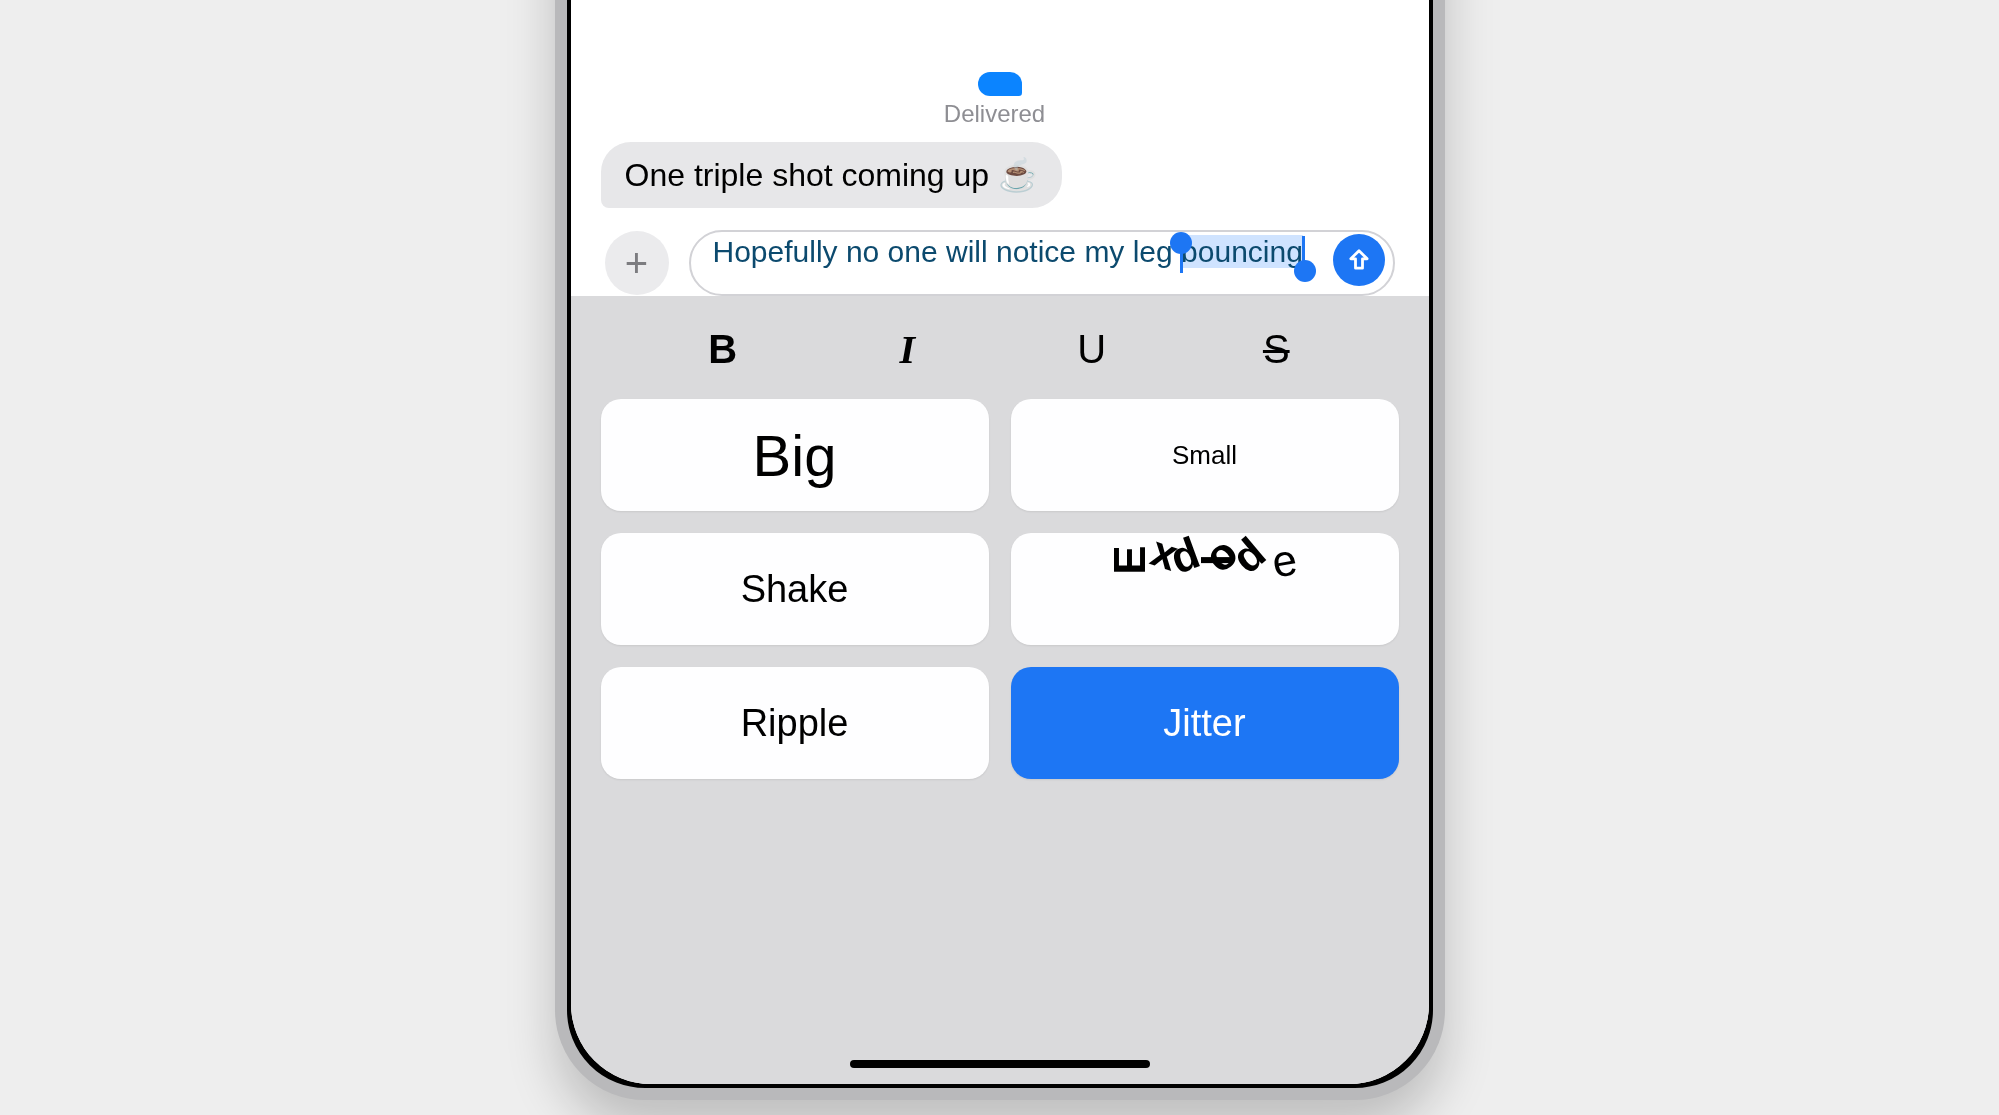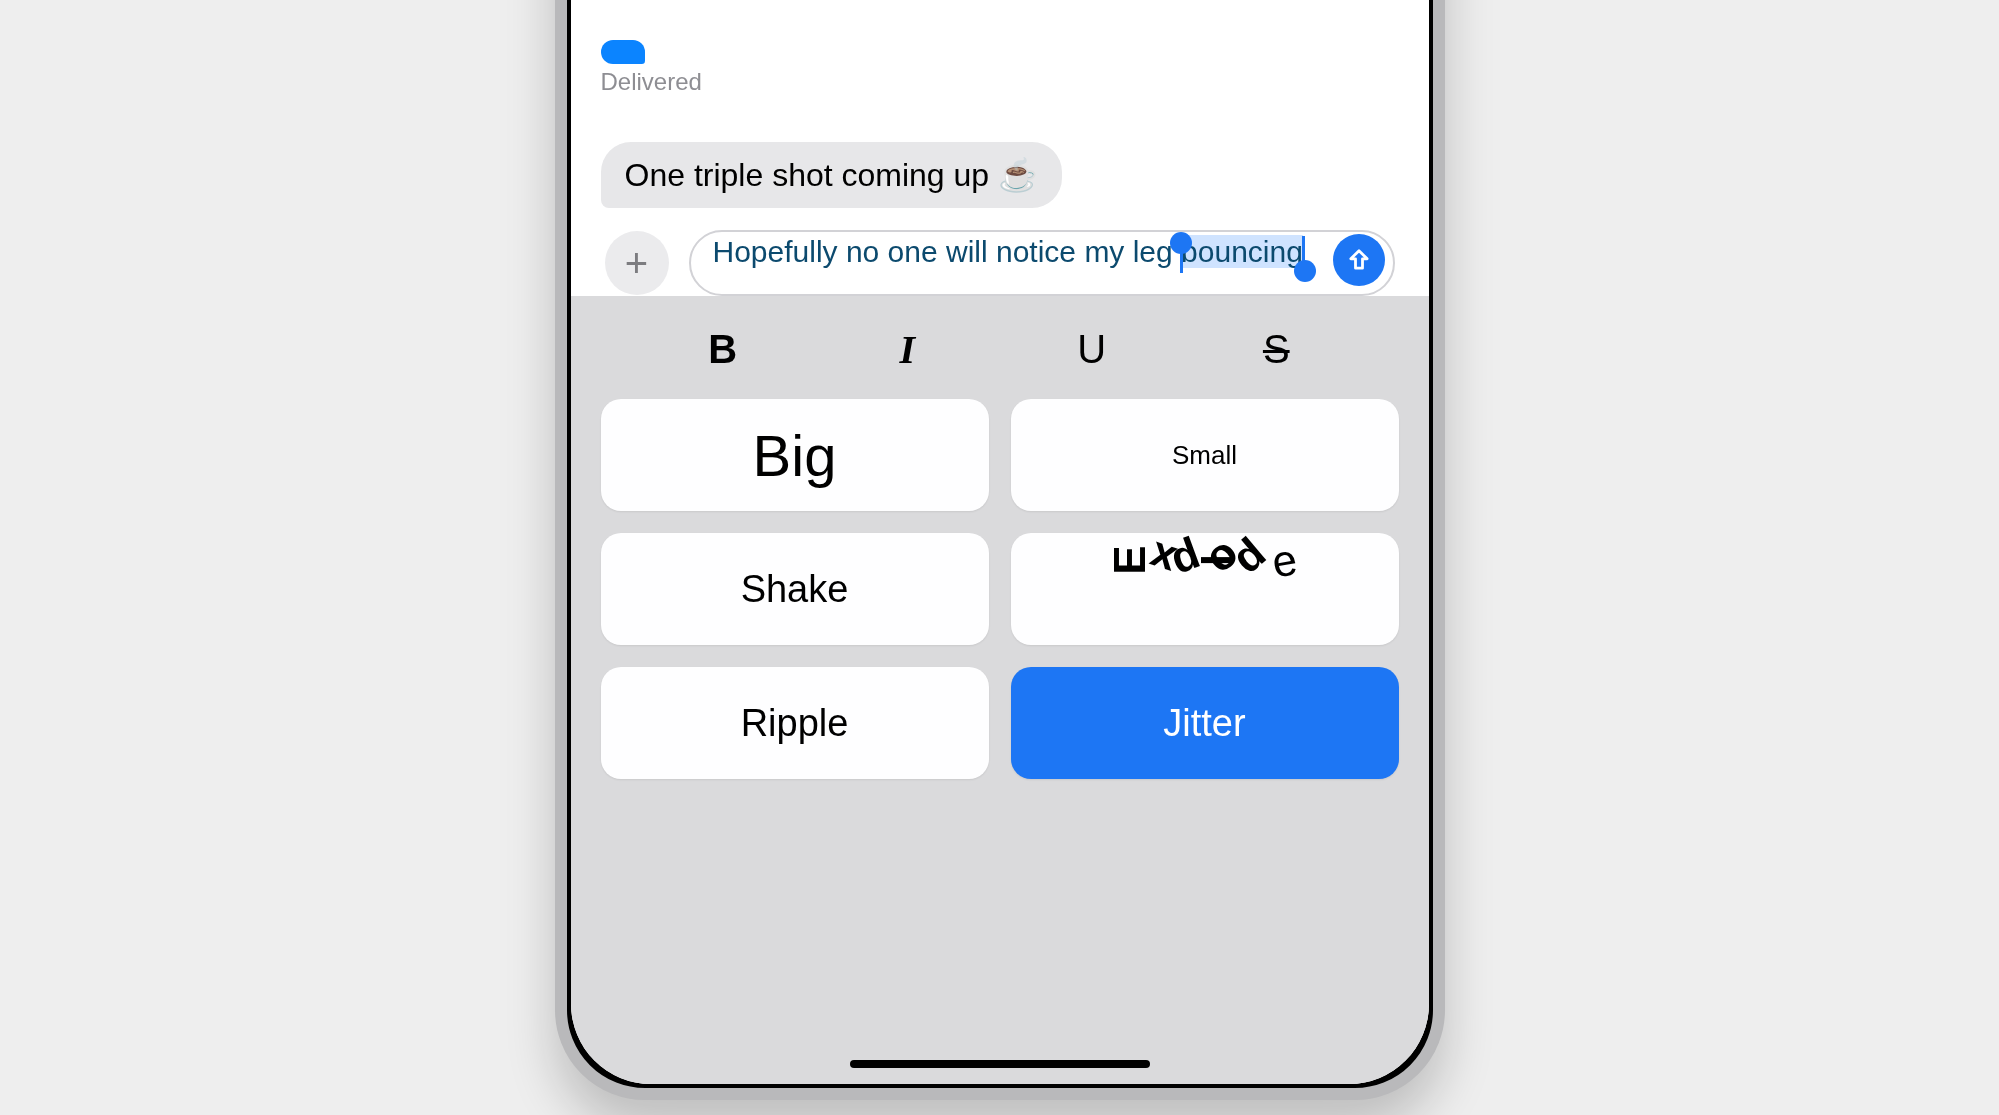--- a/index.html
+++ b/index.html
@@ -46,37 +46,37 @@
   }
 
   
   .conversation{
     flex:0 0 auto;
     height:580px;           
     padding:0 30px 0 30px;
     display:flex;flex-direction:column;justify-content:flex-end;
     gap:14px;
   }
-  .sent-row{display:flex;flex-direction:column;align-items:flex-start;gap:4px;}
+  .sent-row{display:flex;flex-direction:column;align-items:center;gap:4px;}
   .bubble-sent{
     background:var(--sent-blue);color:#fff;
     border-radius:30px;border-bottom-right-radius:8px;
     padding:12px 22px;font-size:30px;
     max-width:70%;
     min-height:20px;
   }
   .delivered{
     color:var(--grey-text);font-size:24px;font-weight:500;
     padding-right:10px;
   }
   .bubble-received{
     align-self:flex-start;
     background:var(--received-grey);color:#000;
     border-radius:30px;border-bottom-left-radius:8px;
-    padding:14px 24px;font-size:32px;margin-top:32px;
+    padding:14px 24px;font-size:32px;
   }
 
   
   .compose{
     display:flex;align-items:center;gap:20px;
     padding:0 4px;margin-top:8px;
   }
   .plus-btn{
     width:64px;height:64px;border-radius:50%;
     background:#ebebed;color:#7c7c80;

